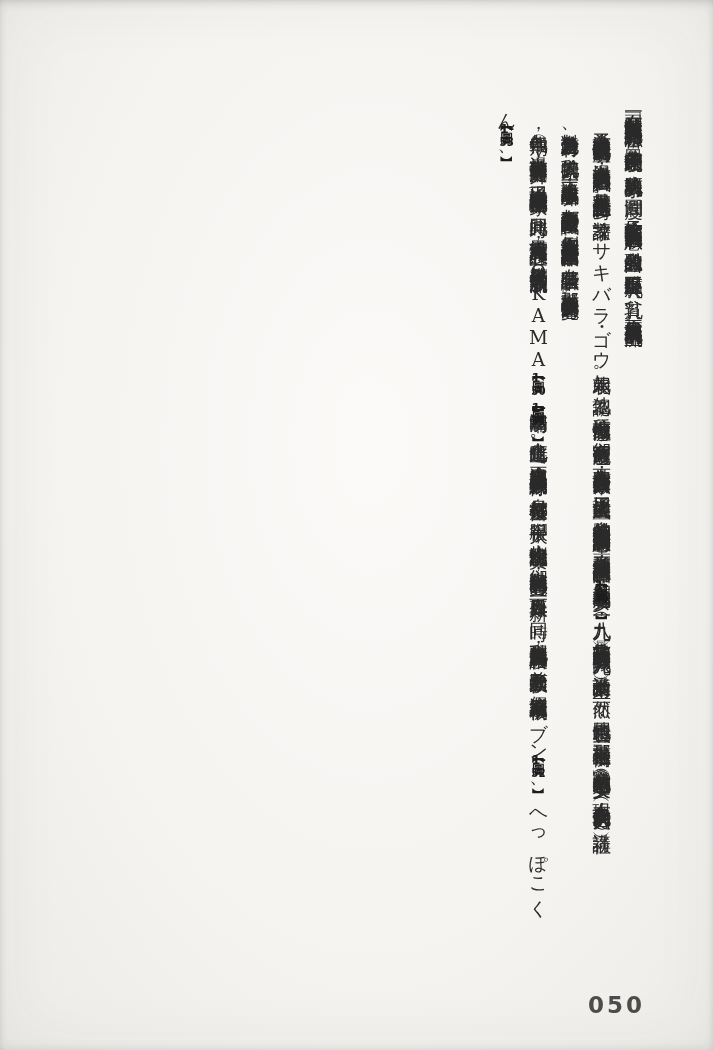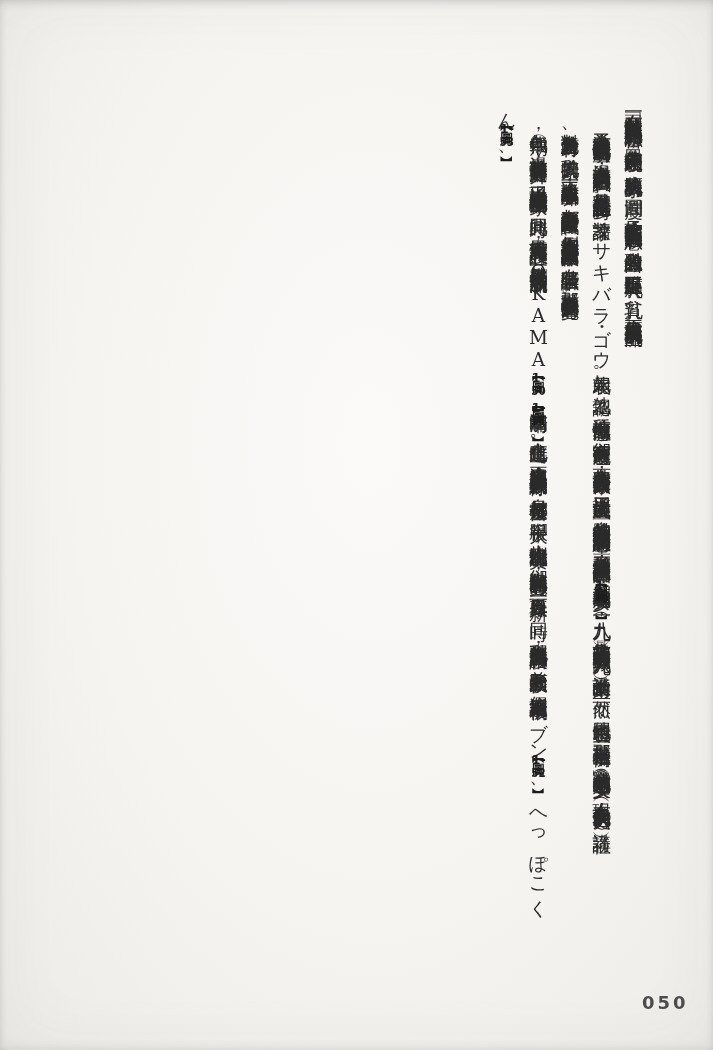--- a/index.html
+++ b/index.html
@@ -38,24 +38,24 @@
   .tcy{
     text-combine-upright:all;
     -webkit-text-combine:horizontal;
   }
   .lat{
     text-orientation:upright;
     letter-spacing:1px;
   }
   .page-number{
     position:absolute;
-    left:642px;top:992px;
+    left:588px;top:992px;
     font-family:"DejaVu Sans","Liberation Sans",sans-serif;
     font-weight:bold;
-    font-size:18px;
+    font-size:23px;
     letter-spacing:3px;
     color:#4c4c4c;
   }
 </style>
 </head>
 <body>
 
 <div class="page">
 
   <main class="text-block">

